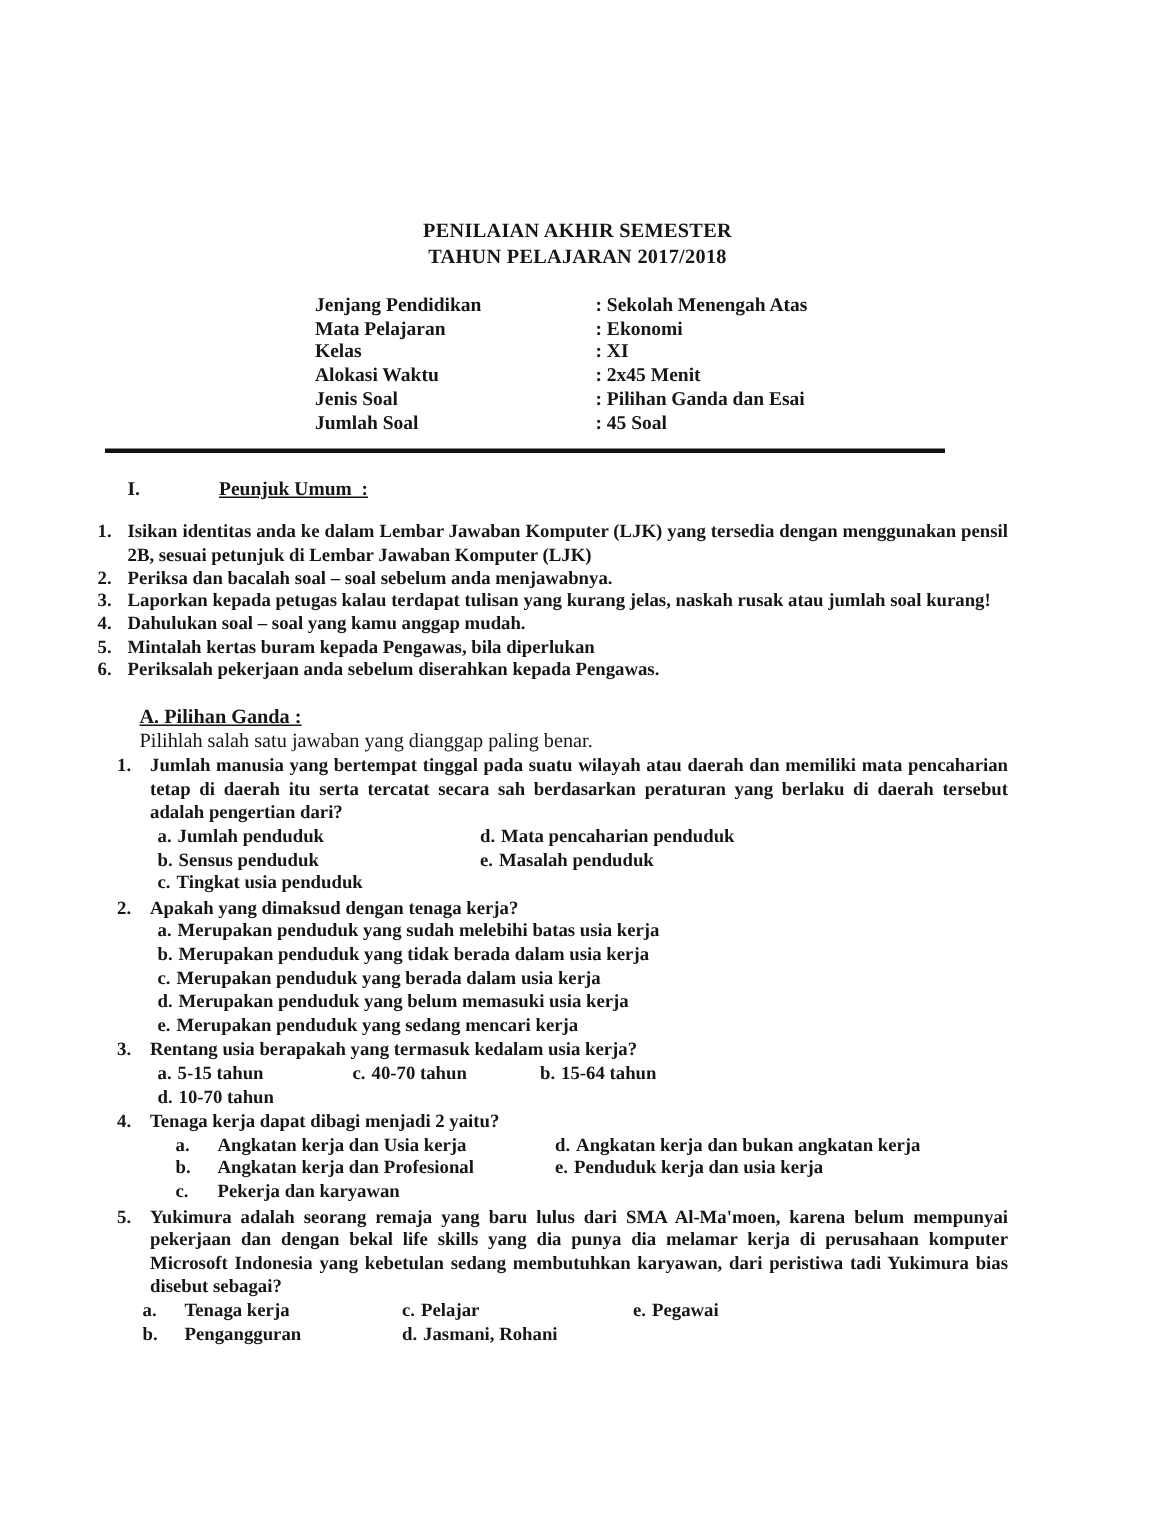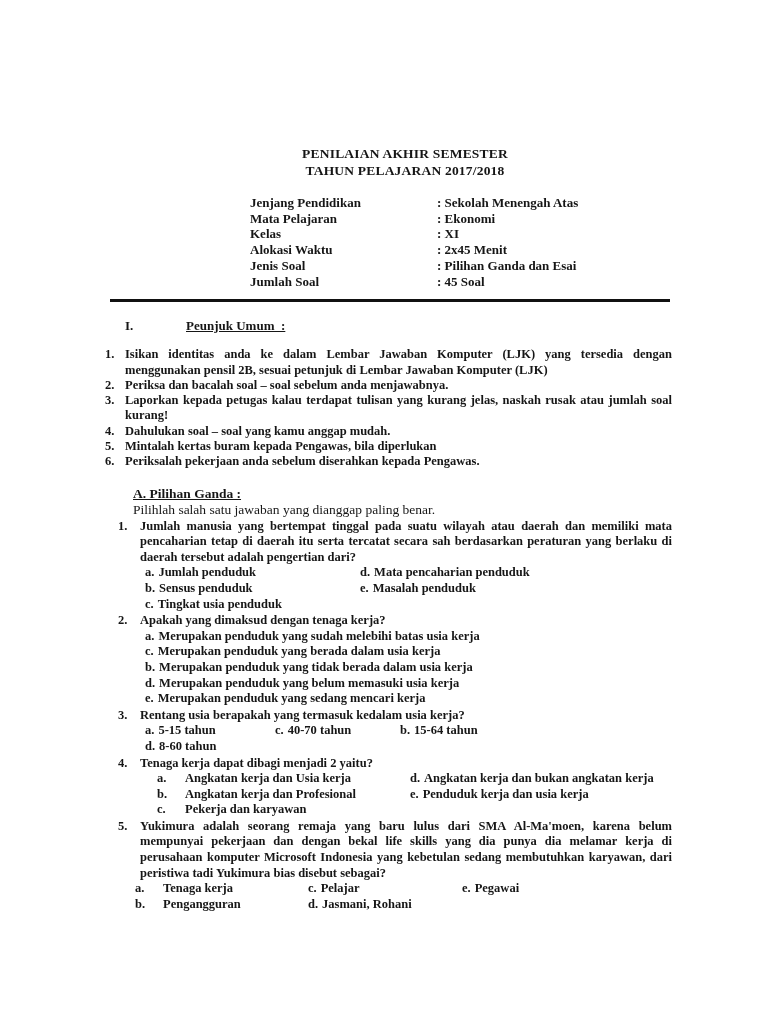--- a/index.html
+++ b/index.html
@@ -11,21 +11,21 @@
     width: 768px;
     height: 1024px;
     overflow: hidden;
     font-family: "Liberation Serif", serif;
     color: #161616;
   }
   .page {
     box-sizing: border-box;
     width: 768px;
     height: 1024px;
-    padding: 146px 96px 0 100px;
+    padding: 146px 96px 0 60px;
     background: #ffffff;
   }
 
   
   .doc-header { padding-left: 38px; text-align: center; }
   .doc-title {
     font-weight: bold;
     font-size: 13.5px;
     line-height: 16.5px;
     letter-spacing: 0.2px;
@@ -188,37 +188,37 @@
         </div>
       </div>
     </div>
 
     <div class="question">
       <span class="q-num">2.</span>
       <div class="q-body">
         <div class="q-text">Apakah yang dimaksud dengan tenaga kerja?</div>
         <div class="options opts-q2">
           <div class="opt"><span class="opt-letter">a.</span><span>Merupakan penduduk yang sudah melebihi batas usia kerja</span></div>
+          <div class="opt"><span class="opt-letter">b.</span><span>Merupakan penduduk yang tidak berada dalam usia kerja</span></div>
           <div class="opt"><span class="opt-letter">c.</span><span>Merupakan penduduk yang berada dalam usia kerja</span></div>
-          <div class="opt"><span class="opt-letter">b.</span><span>Merupakan penduduk yang tidak berada dalam usia kerja</span></div>
           <div class="opt"><span class="opt-letter">d.</span><span>Merupakan penduduk yang belum memasuki usia kerja</span></div>
           <div class="opt"><span class="opt-letter">e.</span><span>Merupakan penduduk yang sedang mencari kerja</span></div>
         </div>
       </div>
     </div>
 
     <div class="question">
       <span class="q-num">3.</span>
       <div class="q-body">
         <div class="q-text">Rentang usia berapakah yang termasuk kedalam usia kerja?</div>
         <div class="options opts-q3">
           <div class="opt"><span class="opt-letter">a.</span><span>5-15 tahun</span></div>
           <div class="opt"><span class="opt-letter">c.</span><span>40-70 tahun</span></div>
           <div class="opt"><span class="opt-letter">b.</span><span>15-64 tahun</span></div>
-          <div class="opt"><span class="opt-letter">d.</span><span>8-60 tahun</span></div>
+          <div class="opt"><span class="opt-letter">d.</span><span>10-70 tahun</span></div>
         </div>
       </div>
     </div>
 
     <div class="question">
       <span class="q-num">4.</span>
       <div class="q-body">
         <div class="q-text">Tenaga kerja dapat dibagi menjadi 2 yaitu?</div>
         <div class="options opts-q4">
           <div class="opt"><span class="opt-letter wide">a.</span><span>Angkatan kerja dan Usia kerja</span></div>

